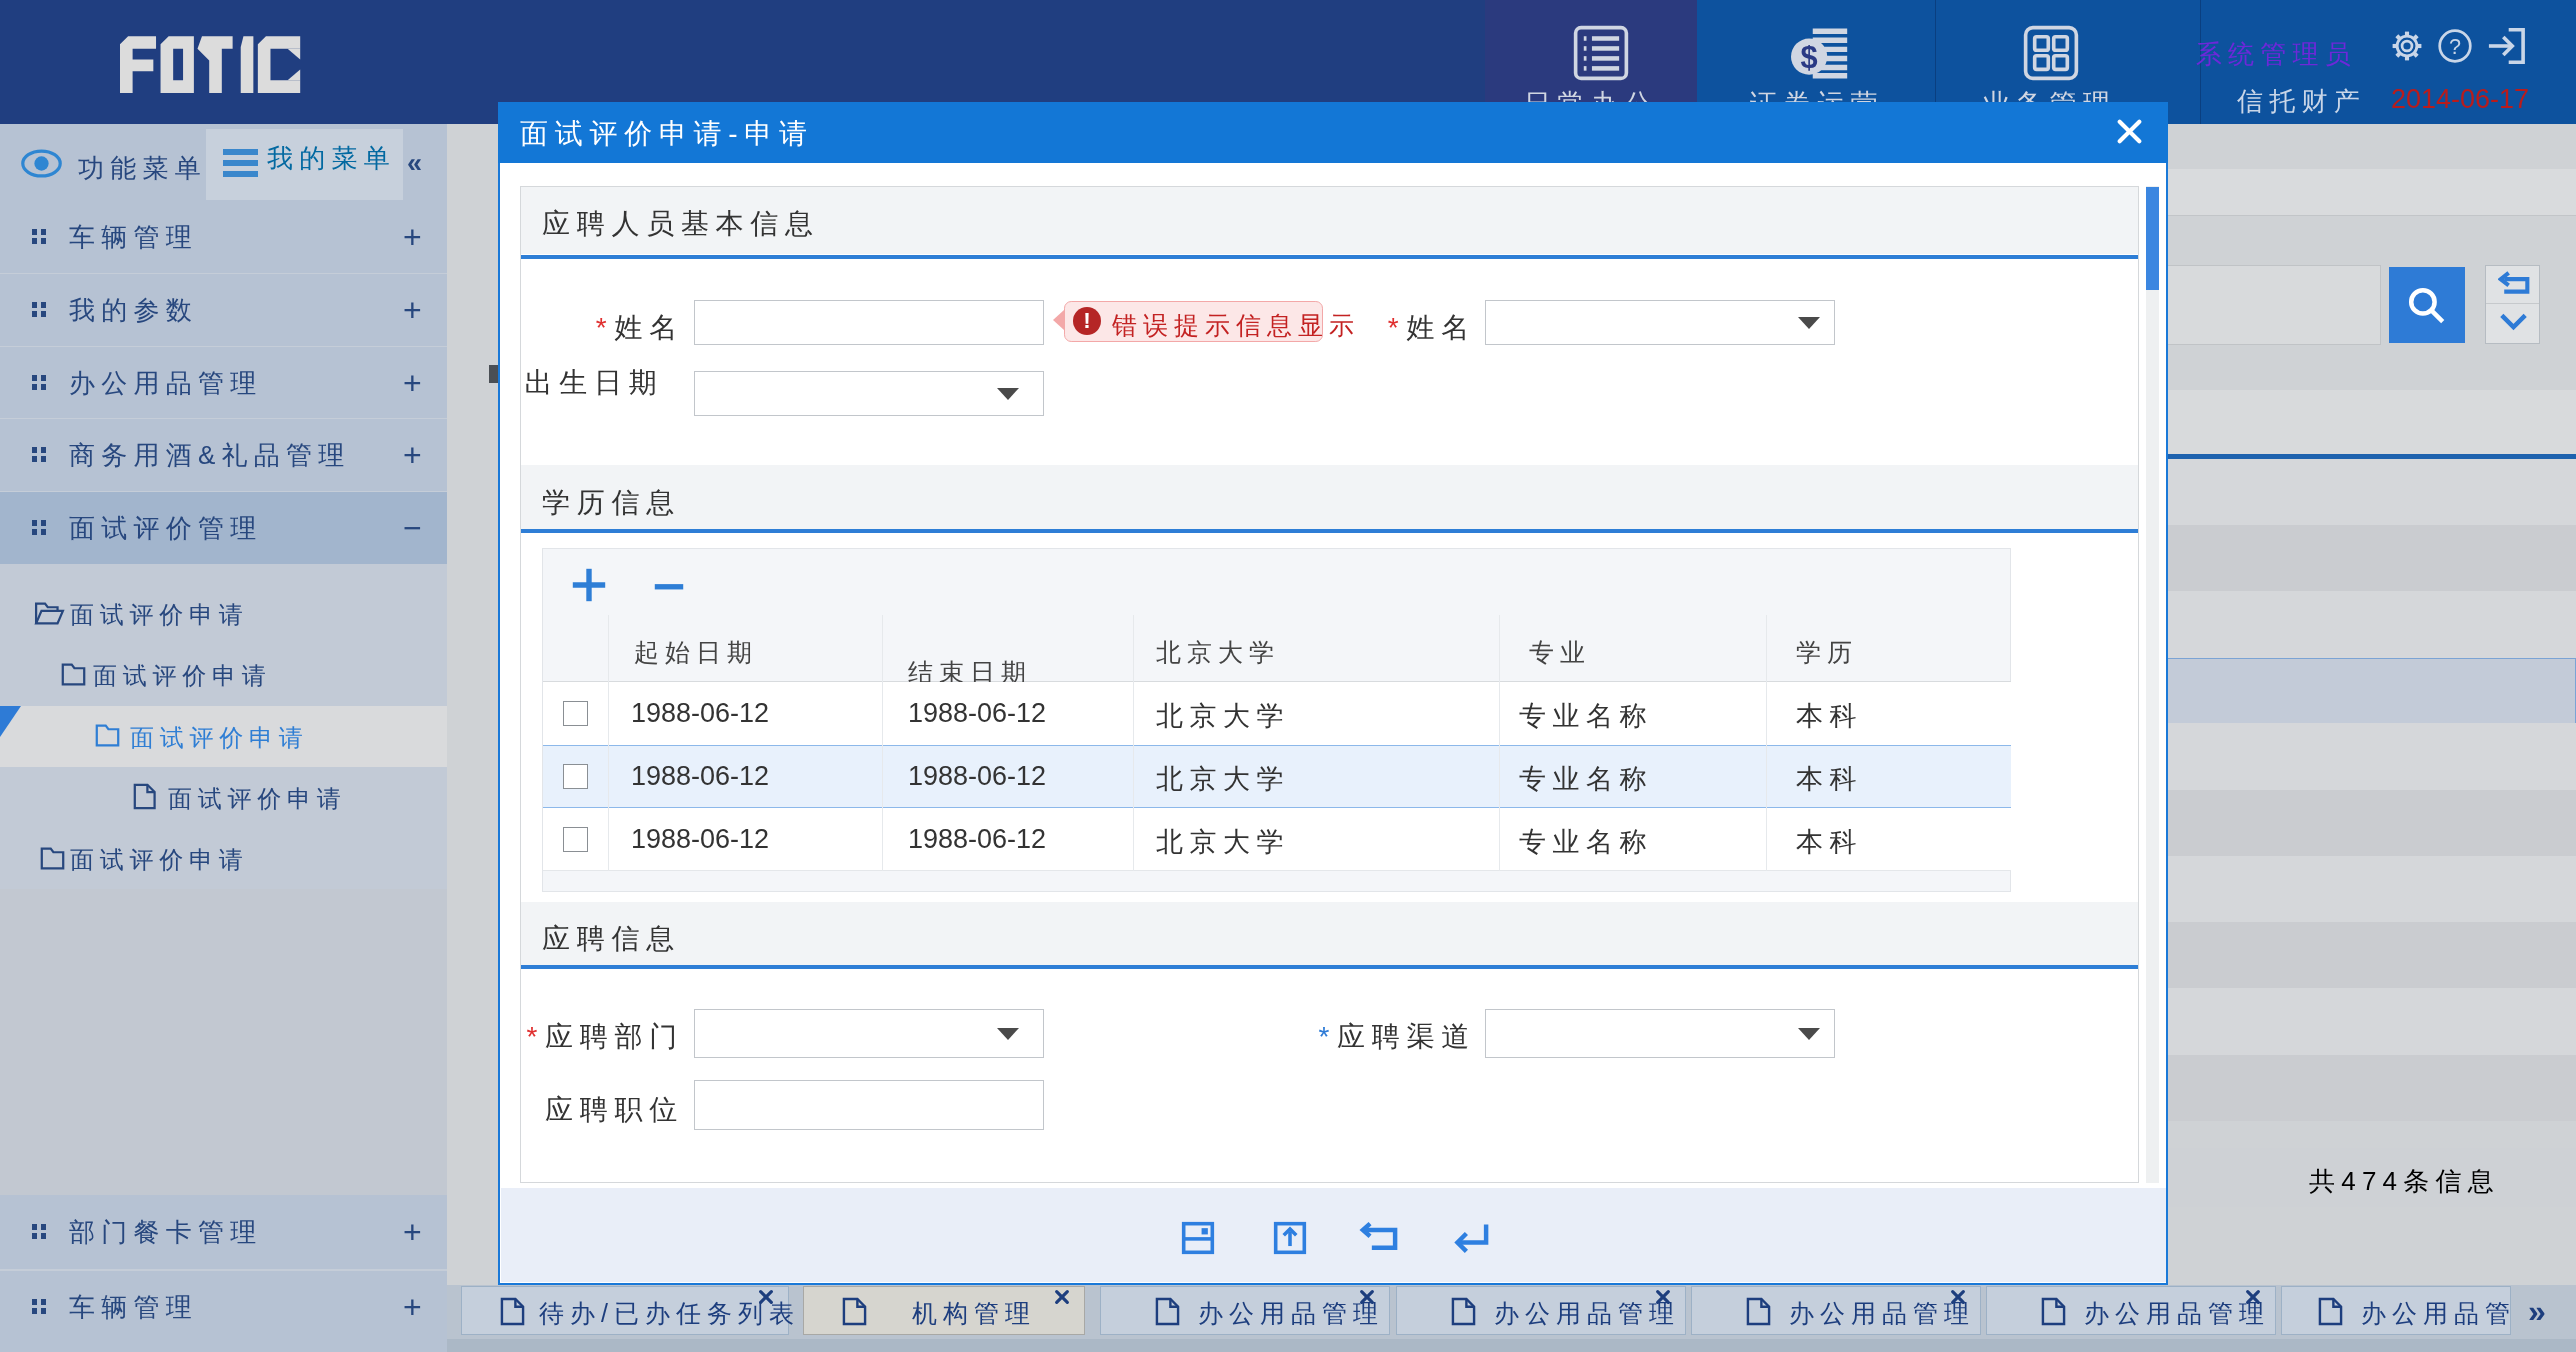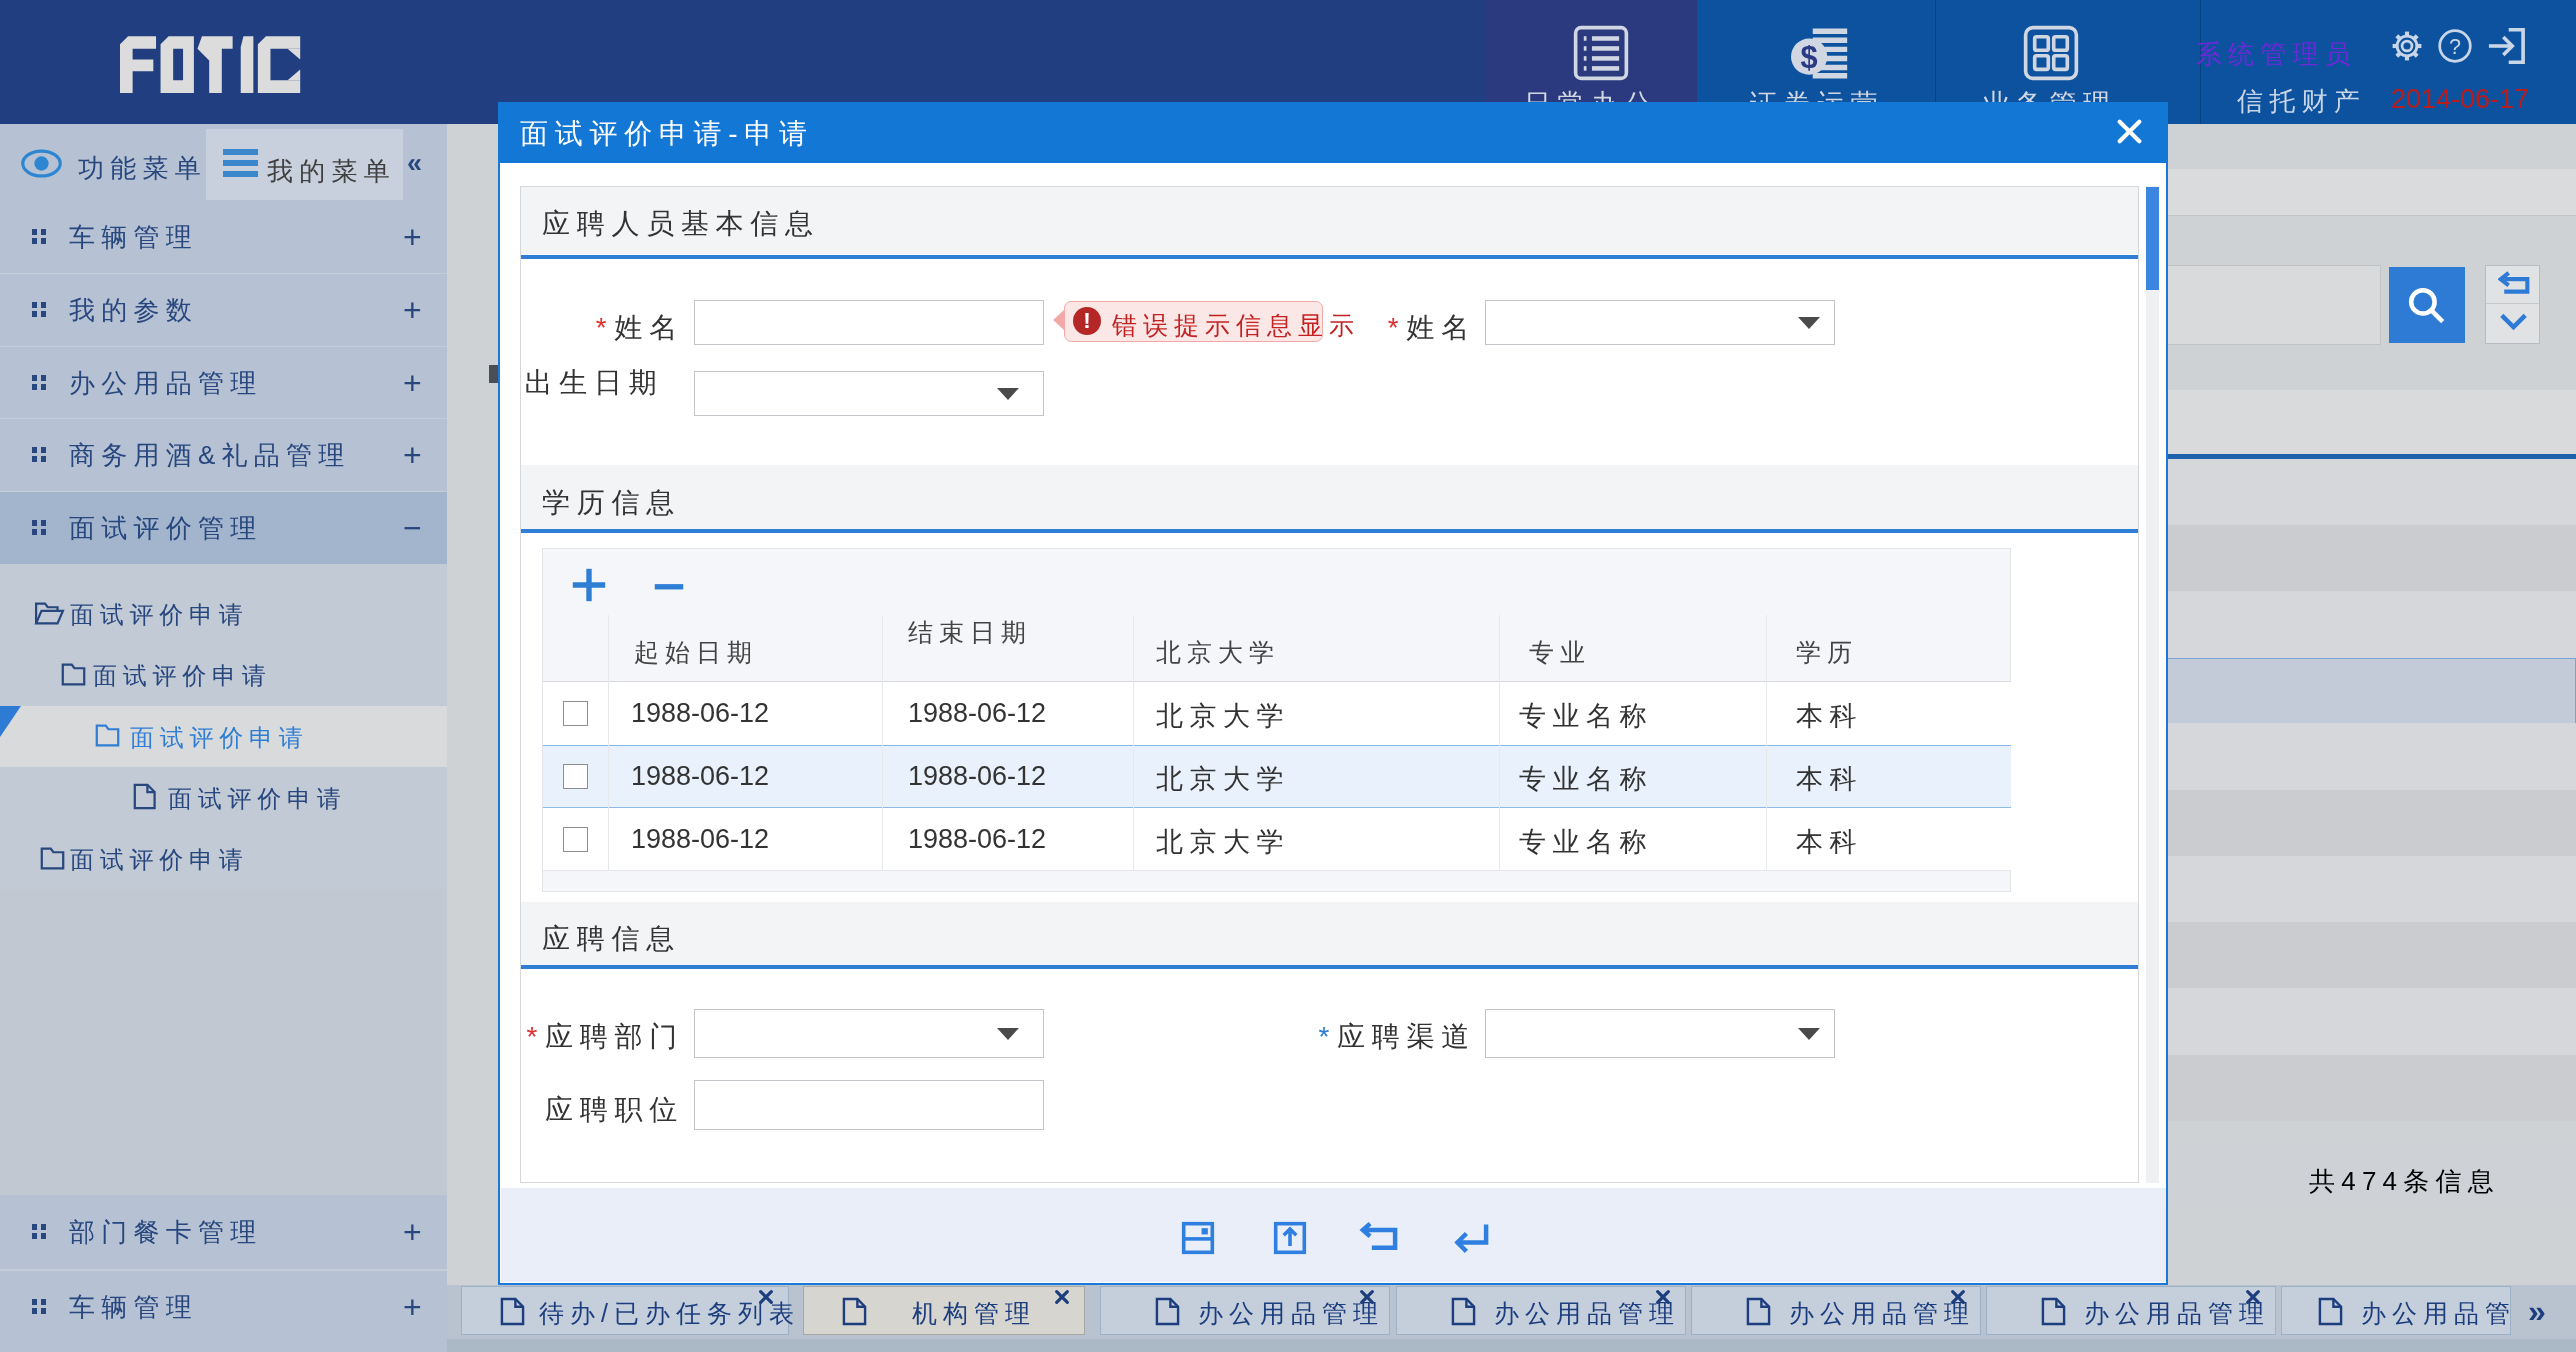--- a/index.html
+++ b/index.html
@@ -116,21 +116,21 @@
   <ellipse cx="23" cy="16" rx="21" ry="14" fill="none" stroke="#2e86d2" stroke-width="3.6"></ellipse>
   <circle cx="23" cy="16" r="8" fill="#2e86d2"></circle>
 </svg>
 <div class="abs c" style="left:78px;top:151px;color:#27477e;font-size:26px;">功能菜单</div>
 <div class="abs" style="left:206px;top:129px;width:197px;height:71px;background:#c7d0dc;"></div>
 <div class="abs" style="left:223px;top:149px;width:35px;height:28px;">
   <div style="height:6.3px;background:#3a87cc;margin-bottom:4.5px"></div>
   <div style="height:6.3px;background:#3a87cc;margin-bottom:4.5px"></div>
   <div style="height:6.3px;background:#3a87cc;"></div>
 </div>
-<div class="abs c" style="left:267px;top:154px;color:#404040;font-size:26px;">我的菜单</div>
+<div class="abs c" style="left:267px;top:141px;color:#0369a1;font-size:26px;">我的菜单</div>
 <div class="abs" style="left:407px;top:148px;color:#27477e;font-size:27px;font-weight:bold;">«</div>
 
 <div class="abs" style="left:0;top:200px;width:447px;height:364px;background:#b6c2d3;"></div>
 <div class="abs" style="left:0;top:491px;width:447px;height:73px;background:#a2b5cd;"></div>
 <div class="abs" style="left:0;top:273px;width:447px;height:0.9px;background:#c5cdd8;"></div>
 <div class="abs" style="left:0;top:346px;width:447px;height:0.9px;background:#c5cdd8;"></div>
 <div class="abs" style="left:0;top:418px;width:447px;height:0.9px;background:#c5cdd8;"></div>
 <div class="abs" style="left:0;top:491px;width:447px;height:0.9px;background:#c5cdd8;"></div>
 
 <div class="abs menurow" style="top:200px;">
@@ -347,21 +347,21 @@
 <div class="abs" style="left:542px;top:548px;width:1469px;height:344px;background:#f4f6f9;border:0.9px solid #e2e5e9;"></div>
 <svg class="abs" style="left:571px;top:567px" width="36" height="36" viewBox="0 0 40 40" stroke="#2e7ed6" stroke-width="6">
     <line x1="20" y1="2" x2="20" y2="38"></line>
     <line x1="2" y1="20" x2="38" y2="20"></line>
   </svg>
 <svg class="abs" style="left:653px;top:567px" width="32" height="36" viewBox="0 0 36 40" stroke="#2e7ed6" stroke-width="6">
     <line x1="2" y1="22" x2="34" y2="22"></line>
   </svg>
 <div class="abs" style="left:543px;top:615px;width:1468px;height:67px;border-bottom:0.9px solid #d8dbde;"></div>
 <div class="abs thead c" style="left:634px;top:636px;">起始日期</div>
-<div class="abs thead c" style="left:908px;top:616px;">结束日期</div>
+<div class="abs thead c" style="left:908px;top:656px;">结束日期</div>
 <div class="abs thead c" style="left:1156px;top:636px;">北京大学</div>
 <div class="abs thead c" style="left:1529px;top:636px;">专业</div>
 <div class="abs thead c" style="left:1796px;top:636px;">学历</div>
 
 <div class="abs" style="left:543px;top:682px;width:1468px;height:63px;background:#fff;"></div>
 <div class="abs" style="left:543px;top:745px;width:1468px;height:63px;background:#e8f1fc;border-top:1.8px solid #8cb8ea;border-bottom:1.8px solid #8cb8ea;"></div>
 <div class="abs" style="left:543px;top:808px;width:1468px;height:63px;background:#fff;border-bottom:0.9px solid #e4e7ea;"></div>
 <div class="abs vline" style="left:608px;top:615px;"></div>
 <div class="abs vline" style="left:882px;top:615px;"></div>
 <div class="abs vline" style="left:1133px;top:615px;"></div>

